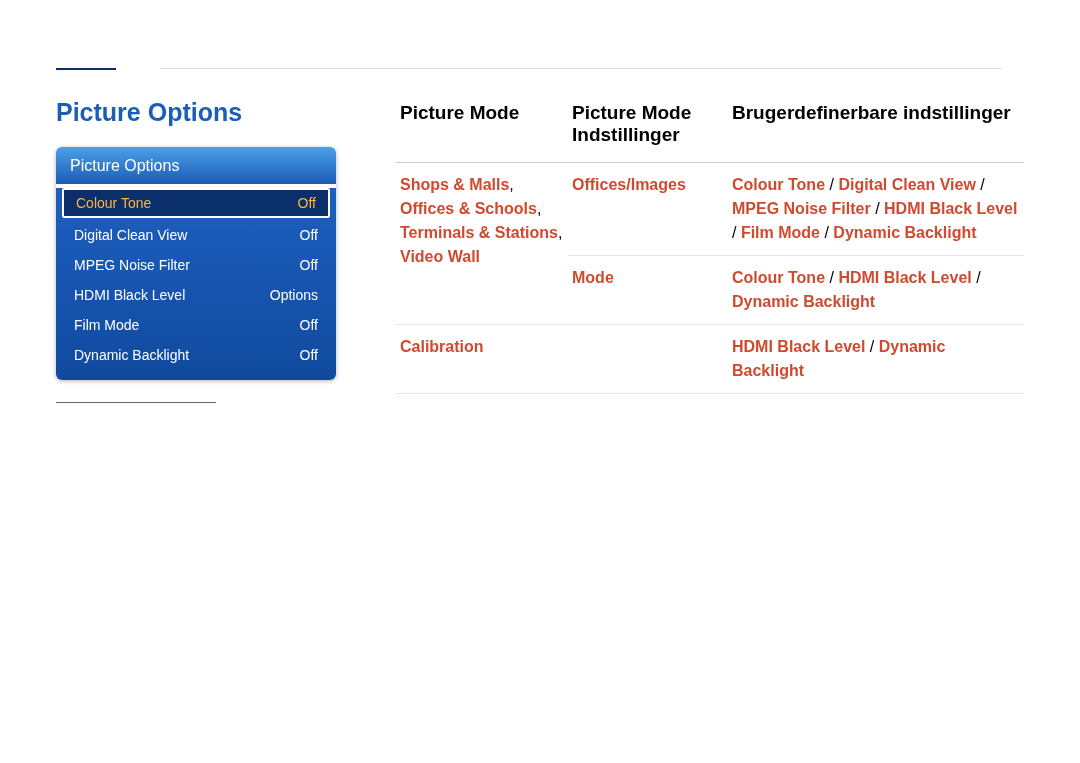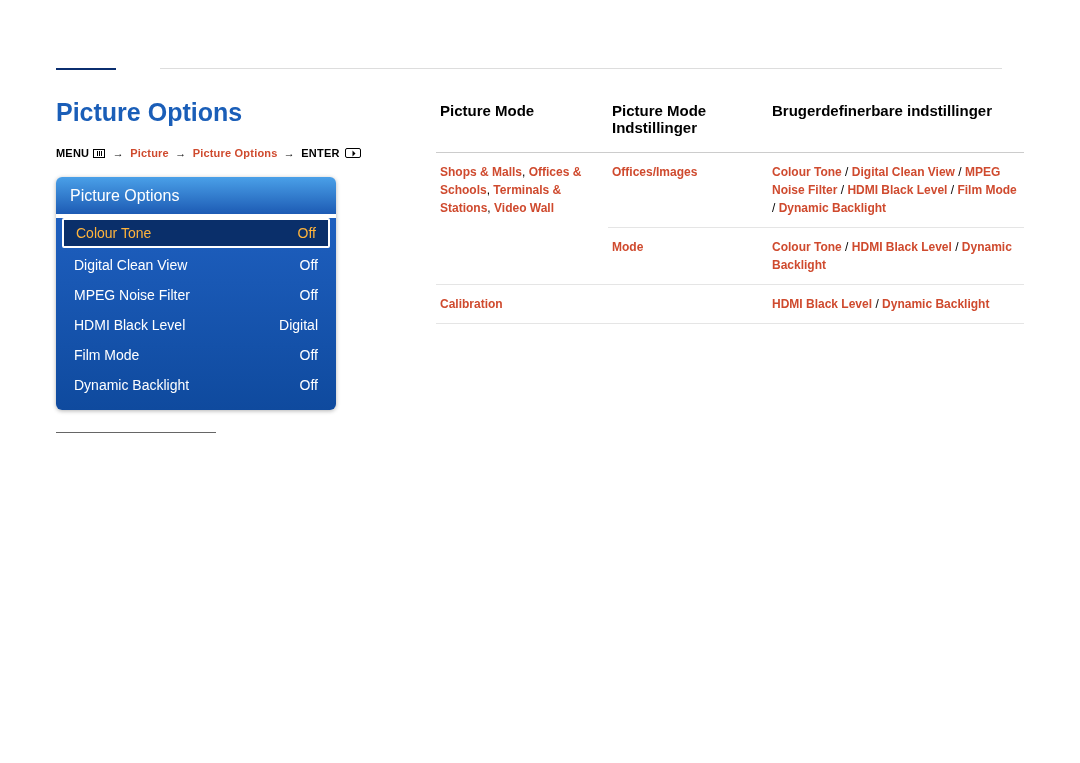--- a/index.html
+++ b/index.html
@@ -25,21 +25,20 @@
   .top-rule-long {
     position: absolute;
     left: 160px;
     top: 68px;
     right: 78px;
     height: 1px;
     background: #ddd;
   }
   .columns {
     display: flex;
-    gap: 40px;
   }
   .left-col {
     width: 340px;
     padding-top: 34px;
   }
   .right-col {
     flex: 1;
     padding-top: 38px;
   }
   .page-title {
@@ -130,28 +129,28 @@
     margin-bottom: 6px;
   }
   .note {
     font-size: 10px;
     color: #666;
   }
   
   .tbl { width: 100%; border-collapse: collapse; }
   .tbl th {
     text-align: left;
-    font-size: 15px;
+    font-size: 19px;
     font-weight: 700;
     padding: 0 4px 16px 4px;
     vertical-align: top;
     border-bottom: 1px solid #ccc;
   }
   .tbl td {
-    font-size: 12px;
+    font-size: 16px;
     padding: 10px 4px;
     vertical-align: top;
     border-bottom: 1px solid #e5e5e5;
     font-weight: 700;
     color: #cf4a2e;
     line-height: 1.5;
   }
   .tbl td .sep { color: #000; font-weight: 400; }
   .col1 { width: 172px; }
   .col2 { width: 160px; }
@@ -160,50 +159,39 @@
 <body>
 
 <div class="top-rule-short"></div>
 <div class="top-rule-long"></div>
 
 <div class="page">
   <div class="columns">
     <div class="left-col">
       <h1 class="page-title">Picture Options</h1>
 
-      <div class="menu-path">
-        <span>MENU</span>
-        <span class="menu-icon"></span>
-        <span class="arrow">→</span>
-        <span class="hl">Picture</span>
-        <span class="arrow">→</span>
-        <span class="hl">Picture Options</span>
-        <span class="arrow">→</span>
-        <span>ENTER</span>
-        <span class="enter-icon"></span>
-      </div>
 
       <div class="osd-panel">
         <div class="osd-header">Picture Options</div>
         <div class="osd-body" id="osd-body">
             <div class="osd-row selected">
               <span>Colour Tone</span>
               <span>Off</span>
             </div>
             <div class="osd-row">
               <span>Digital Clean View</span>
               <span>Off</span>
             </div>
             <div class="osd-row">
               <span>MPEG Noise Filter</span>
               <span>Off</span>
             </div>
             <div class="osd-row">
               <span>HDMI Black Level</span>
-              <span>Digital</span>
+              <span>Options</span>
             </div>
             <div class="osd-row">
               <span>Film Mode</span>
               <span>Off</span>
             </div>
             <div class="osd-row">
               <span>Dynamic Backlight</span>
               <span>Off</span>
             </div>
           </div>

